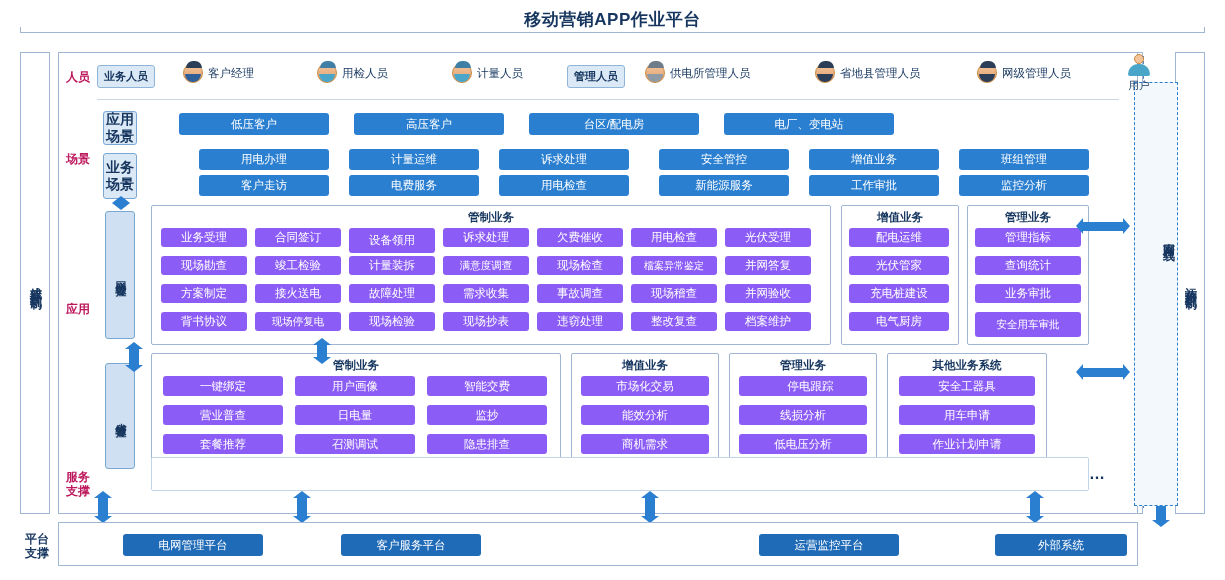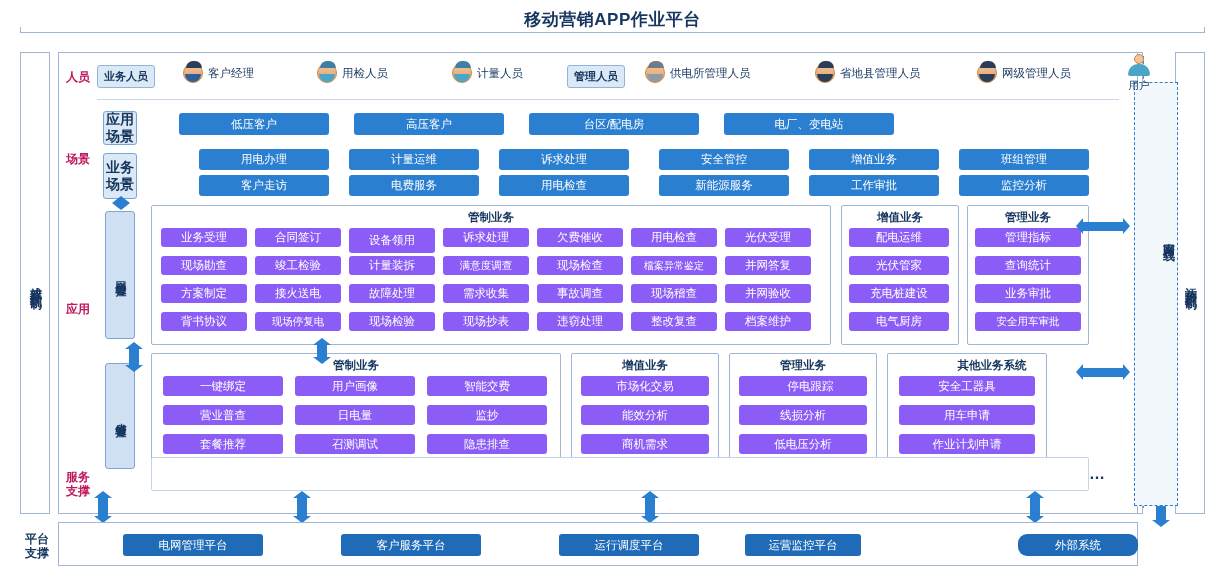--- a/index.html
+++ b/index.html
@@ -323,21 +323,21 @@
     <div class="btn lite" style="left:790px;top:175px;width:100px;height:19px;">配电运维</div>
     <div class="btn lite" style="left:790px;top:203px;width:100px;height:19px;">光伏管家</div>
     <div class="btn lite" style="left:790px;top:231px;width:100px;height:19px;">充电桩建设</div>
     <div class="btn lite" style="left:790px;top:259px;width:100px;height:19px;">电气厨房</div>
 
     <div class="sect" style="left:908px; top:152px; width:122px; height:140px;"></div>
     <div class="sect-title" style="left:908px; top:157px; width:122px;">管理业务</div>
     <div class="btn lite" style="left:916px;top:175px;width:106px;height:19px;">管理指标</div>
     <div class="btn lite" style="left:916px;top:203px;width:106px;height:19px;">查询统计</div>
     <div class="btn lite" style="left:916px;top:231px;width:106px;height:19px;">业务审批</div>
-    <div class="btn lite" style="left:916px;top:259px;width:106px;height:19px;font-size:10.5px;">安全用车审批</div>
+    <div class="btn lite" style="left:916px;top:259px;width:106px;height:25px;font-size:10.5px;">安全用车审批</div>
 
     <div class="vlabel" style="left:46px; top:310px; height:106px;">
       <span style="writing-mode:vertical-rl;text-orientation:upright;letter-spacing:1px;">省级管控</span>
     </div>
 
     <div class="sect" style="left:92px; top:300px; width:410px; height:118px;"></div>
     <div class="sect-title" style="left:92px; top:305px; width:410px;">管制业务</div>
     <div class="btn lite" style="left:104px;top:323px;width:120px;height:20px;">一键绑定</div>
     <div class="btn lite" style="left:236px;top:323px;width:120px;height:20px;">用户画像</div>
     <div class="btn lite" style="left:368px;top:323px;width:120px;height:20px;">智能交费</div>
@@ -354,21 +354,21 @@
     <div class="btn lite" style="left:522px;top:352px;width:128px;height:20px;">能效分析</div>
     <div class="btn lite" style="left:522px;top:381px;width:128px;height:20px;">商机需求</div>
 
     <div class="sect" style="left:670px; top:300px; width:148px; height:118px;"></div>
     <div class="sect-title" style="left:670px; top:305px; width:148px;">管理业务</div>
     <div class="btn lite" style="left:680px;top:323px;width:128px;height:20px;padding-left:15px;">停电跟踪</div>
     <div class="btn lite" style="left:680px;top:352px;width:128px;height:20px;">线损分析</div>
     <div class="btn lite" style="left:680px;top:381px;width:128px;height:20px;">低电压分析</div>
 
     <div class="sect" style="left:828px; top:300px; width:160px; height:118px;"></div>
-    <div class="sect-title" style="left:828px; top:305px; width:160px;margin-left:25px;">其他业务系统</div>
+    <div class="sect-title" style="left:828px; top:305px; width:160px;">其他业务系统</div>
     <div class="btn lite" style="left:840px;top:323px;width:136px;height:20px;">安全工器具</div>
     <div class="btn lite" style="left:840px;top:352px;width:136px;height:20px;">用车申请</div>
     <div class="btn lite" style="left:840px;top:381px;width:136px;height:20px;">作业计划申请</div>
 
     <div class="btn deep" style="left:104px;top:410px;width:110px;height:22px;">用户台账</div>
     <div class="btn deep" style="left:240px;top:410px;width:110px;height:22px;">设备台账</div>
     <div class="btn deep" style="left:376px;top:410px;width:110px;height:22px;">电费信息</div>
     <div class="btn deep" style="left:512px;top:410px;width:110px;height:22px;">电量信息</div>
     <div class="btn deep" style="left:648px;top:410px;width:110px;height:22px;">运行信息</div>
     <div class="btn deep" style="left:784px;top:410px;width:110px;height:22px;">人工智能</div>
@@ -403,18 +403,17 @@
         <span class="h"></span>
         <span class="b"></span>
       </div>
     <div>用户</div>
   </div>
 
   <div id="plat-label">平台支撑</div>
   <div id="plat-box">
     <div class="btn deep" style="left:64px;top:11px;width:140px;height:22px;">电网管理平台</div>
     <div class="btn deep" style="left:282px;top:11px;width:140px;height:22px;">客户服务平台</div>
-    <div class="btn deep" style="left:500px;top:11px;width:140px;height:22px;">运行调度平台</div>
-    <div class="btn deep" style="left:686px;top:11px;width:116px;height:22px;">运营监控平台</div>
-    <div class="btn deep" style="left:959px;top:11px;width:120px;height:22px;border-radius:9px;">外部系统</div>
+    <div class="btn deep" style="left:700px;top:11px;width:140px;height:22px;">运营监控平台</div>
+    <div class="btn deep" style="left:936px;top:11px;width:132px;height:22px;">外部系统</div>
   </div>
 
 </div>
 
 </body></html>

